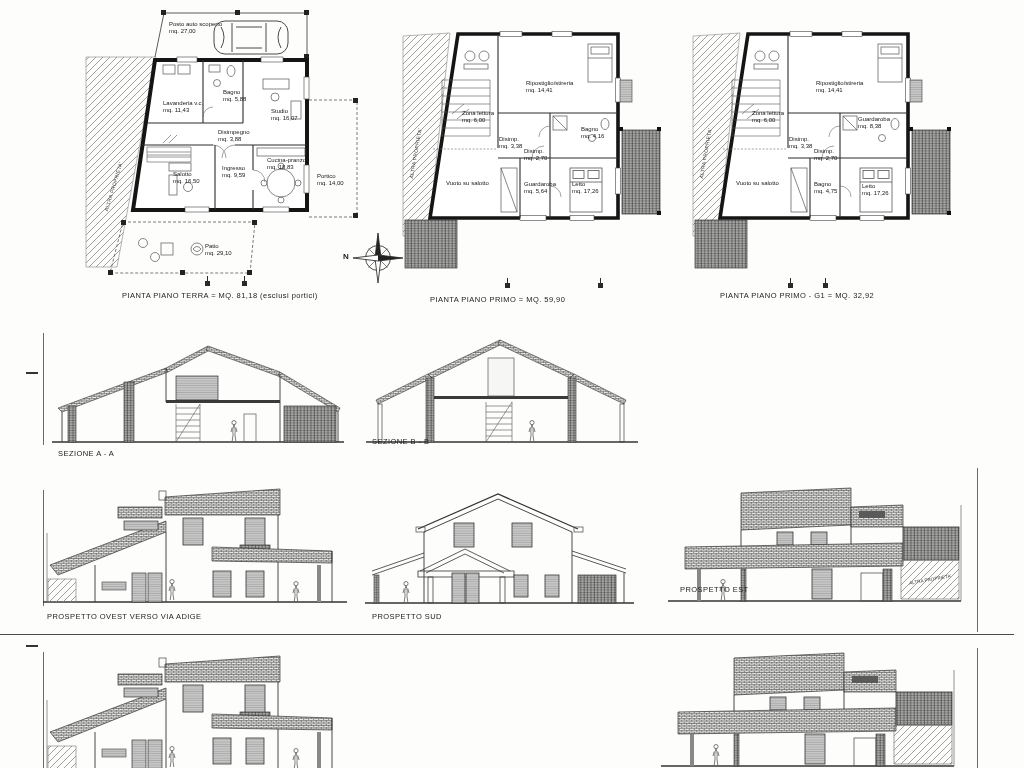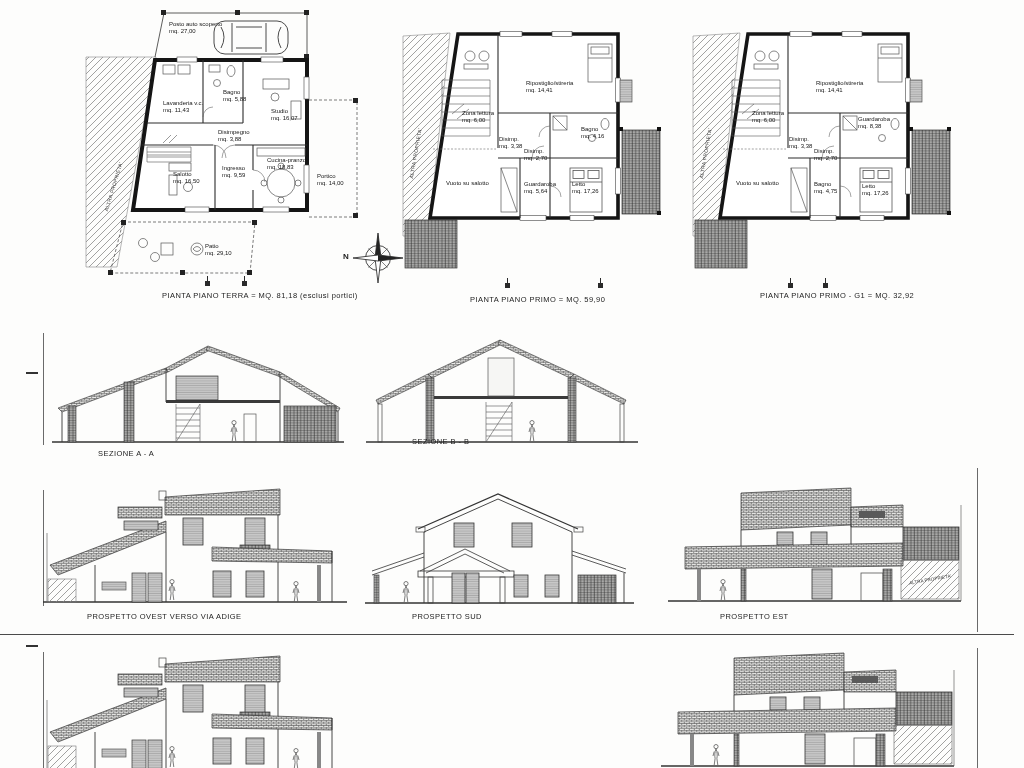--- a/index.html
+++ b/index.html
@@ -1,20 +1,20 @@
 <!DOCTYPE html>
 <html><head>
 <meta charset="utf-8">
 <style>
   html,body{margin:0;padding:0;background:#ffffff;}
   #sheet{position:relative;width:1024px;height:768px;background:#fdfdfc;overflow:hidden;
          font-family:"Liberation Sans",sans-serif;color:#1c1c1c;}
   .panel{position:absolute;}
   .panel svg{display:block;}
-  .caption{position:absolute;font-size:7.5px;letter-spacing:.45px;color:#222;white-space:nowrap;margin-left:40px;}
+  .caption{position:absolute;font-size:7.5px;letter-spacing:.45px;color:#222;white-space:nowrap;}
   .rl{position:absolute;font-size:6px;line-height:1.12;color:#191919;white-space:nowrap;}
   .rl i{display:block;font-style:normal;}
   .side-label{position:absolute;font-size:5px;letter-spacing:.3px;color:#333;white-space:nowrap;}
   .rot{transform:rotate(-73deg);transform-origin:0 0;}
   .rot80{transform:rotate(-80deg);transform-origin:0 0;}
   .hline{position:absolute;height:1px;background:#4a4a4a;}
   .vline{position:absolute;width:1px;background:#6a6a6a;}
   .tick{position:absolute;width:12px;height:2px;background:#333;}
   .cutflag{position:absolute;width:5px;height:5px;background:#2a2a2a;}
   .cutflag:after{content:"";position:absolute;left:2px;top:-5px;width:1px;height:5px;background:#2a2a2a;}
@@ -527,21 +527,21 @@
   </svg>
 </div>
 <div class="caption" style="left:372px;top:612px">PROSPETTO SUD</div>
 
 <div class="panel" style="left:665px;top:485px;width:300px;height:126px">
   <svg width="300" height="126" viewBox="0 0 300 126">
     <use href="#sym-est"></use>
   </svg>
   <span class="prop-label-est" style="left:244px;top:92px">ALTRA PROPRIETA'</span>
 </div>
-<div class="caption" style="left:680px;top:612px">PROSPETTO EST</div>
+<div class="caption" style="left:680px;top:585px">PROSPETTO EST</div>
 
 <div class="vline" style="left:977px;top:468px;height:164px"></div>
 
 <div class="hline" style="left:0;top:634px;width:1014px"></div>
 <div class="tick" style="left:26px;top:372px"></div>
 <div class="tick" style="left:26px;top:645px"></div>
 
 <div class="vline" style="left:43px;top:652px;height:116px"></div>
 <div class="panel" style="left:40px;top:652px;width:310px;height:126px">
   <svg width="310" height="126" viewBox="0 0 310 126">

